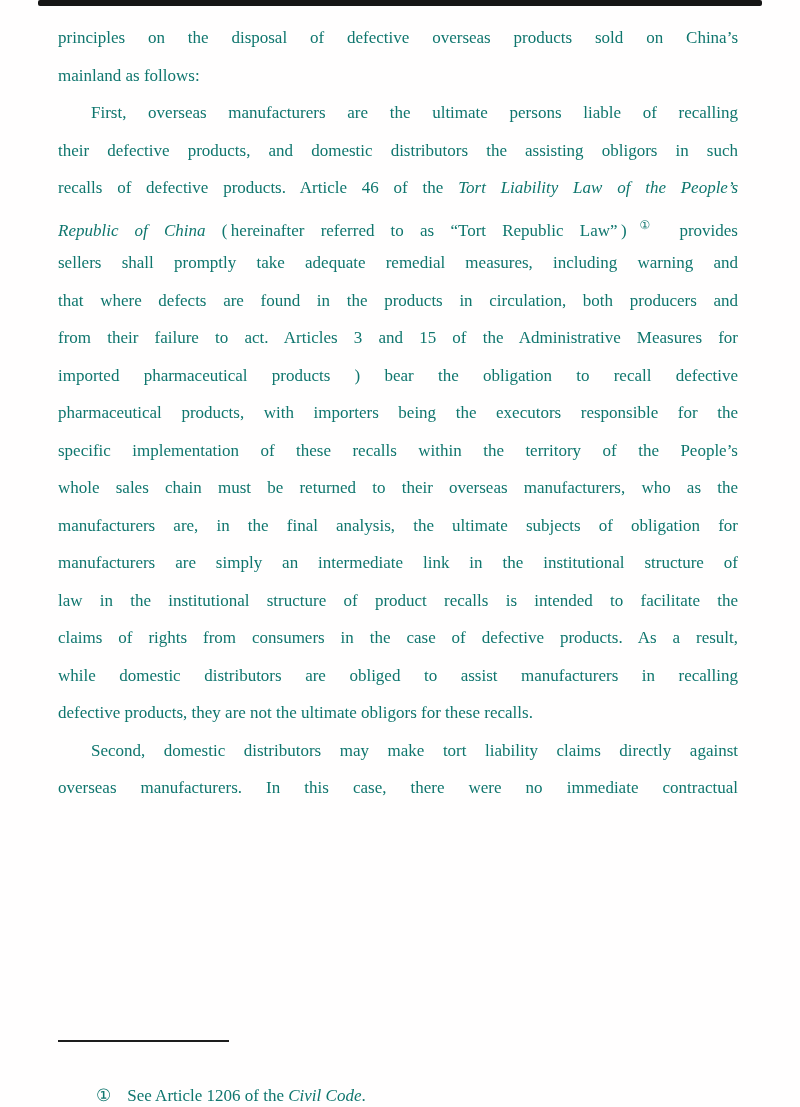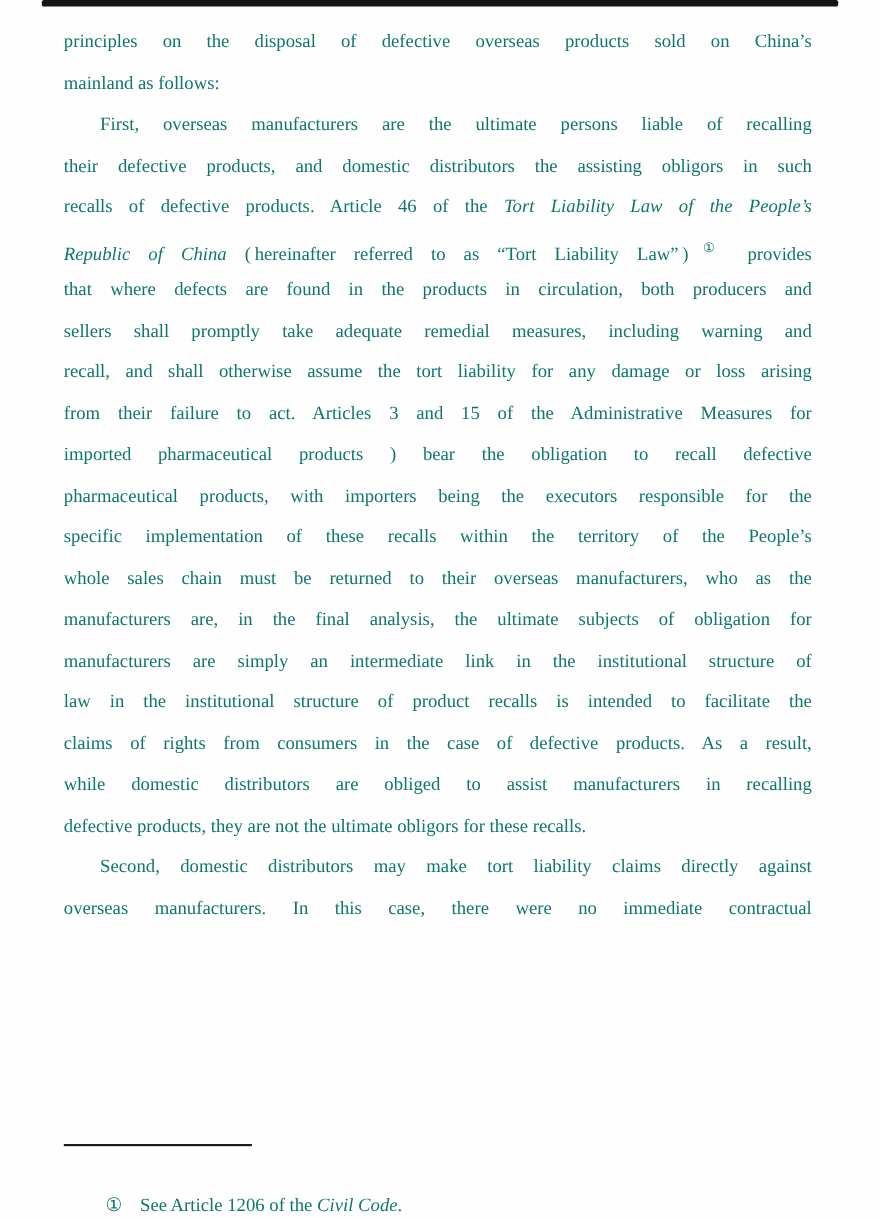--- a/index.html
+++ b/index.html
@@ -84,24 +84,23 @@
 <div class="page">
   <div class="top-edge-bar"></div>
 
   <div class="body-text">
 
   <div class="line"><span>principles on the disposal of defective overseas products sold on China’s</span></div>
       <div class="line left"><span>mainland as follows:</span></div>
       <div class="line indent"><span>First, overseas manufacturers are the ultimate persons liable of recalling</span></div>
       <div class="line"><span>their defective products, and domestic distributors the assisting obligors in such</span></div>
       <div class="line"><span>recalls of defective products. Article 46 of the </span><span class="italic">Tort Liability Law of the People’s</span></div>
-      <div class="line"><span class="italic">Republic of China</span><span> ( hereinafter referred to as “Tort Liability Law” )</span><span class="sup">①</span><span> provides</span></div>
+      <div class="line"><span class="italic">Republic of China</span><span> ( hereinafter referred to as “Tort Republic Law” )</span><span class="sup">①</span><span> provides</span></div>
+      <div class="line"><span>sellers shall promptly take adequate remedial measures, including warning and</span></div>
       <div class="line"><span>that where defects are found in the products in circulation, both producers and</span></div>
-      <div class="line"><span>sellers shall promptly take adequate remedial measures, including warning and</span></div>
-      <div class="line"><span>recall, and shall otherwise assume the tort liability for any damage or loss arising</span></div>
       <div class="line"><span>from their failure to act. Articles 3 and 15 of the Administrative Measures for</span></div>
       <div class="line"><span>imported pharmaceutical products ) bear the obligation to recall defective</span></div>
       <div class="line"><span>pharmaceutical products, with importers being the executors responsible for the</span></div>
       <div class="line"><span>specific implementation of these recalls within the territory of the People’s</span></div>
       <div class="line"><span>whole sales chain must be returned to their overseas manufacturers, who as the</span></div>
       <div class="line"><span>manufacturers are, in the final analysis, the ultimate subjects of obligation for</span></div>
       <div class="line"><span>manufacturers are simply an intermediate link in the institutional structure of</span></div>
       <div class="line"><span>law in the institutional structure of product recalls is intended to facilitate the</span></div>
       <div class="line"><span>claims of rights from consumers in the case of defective products. As a result,</span></div>
       <div class="line"><span>while domestic distributors are obliged to assist manufacturers in recalling</span></div>

